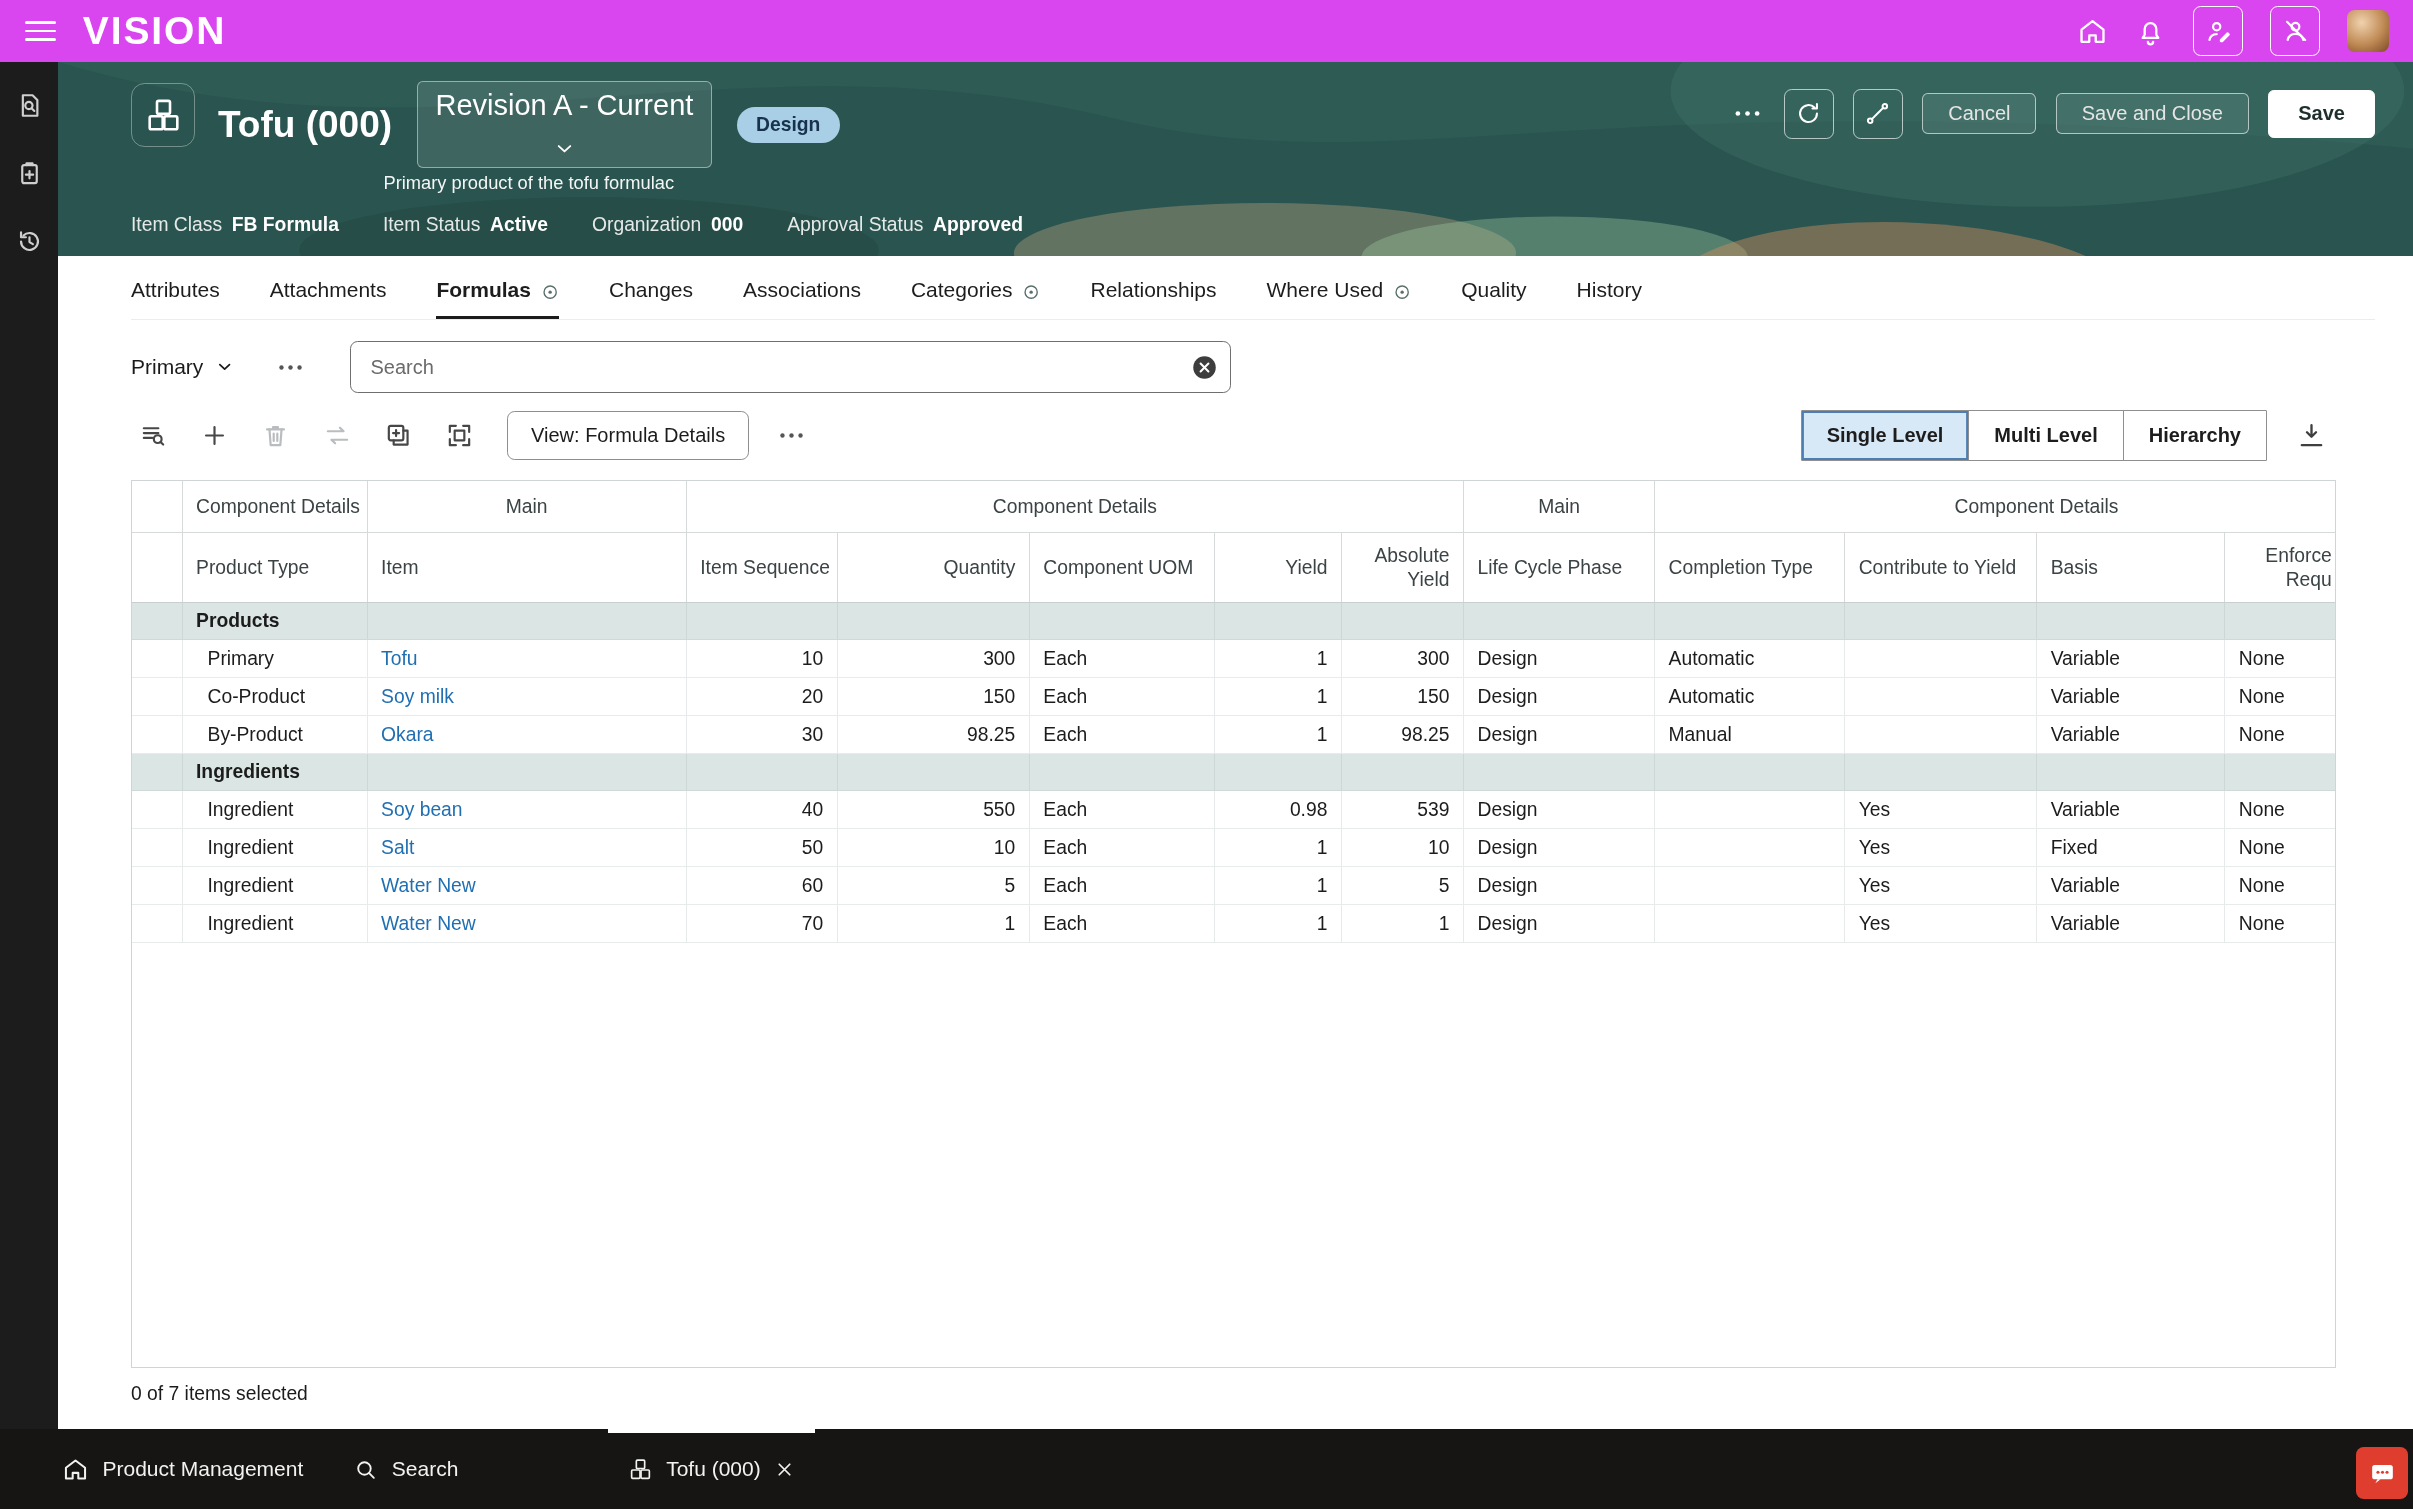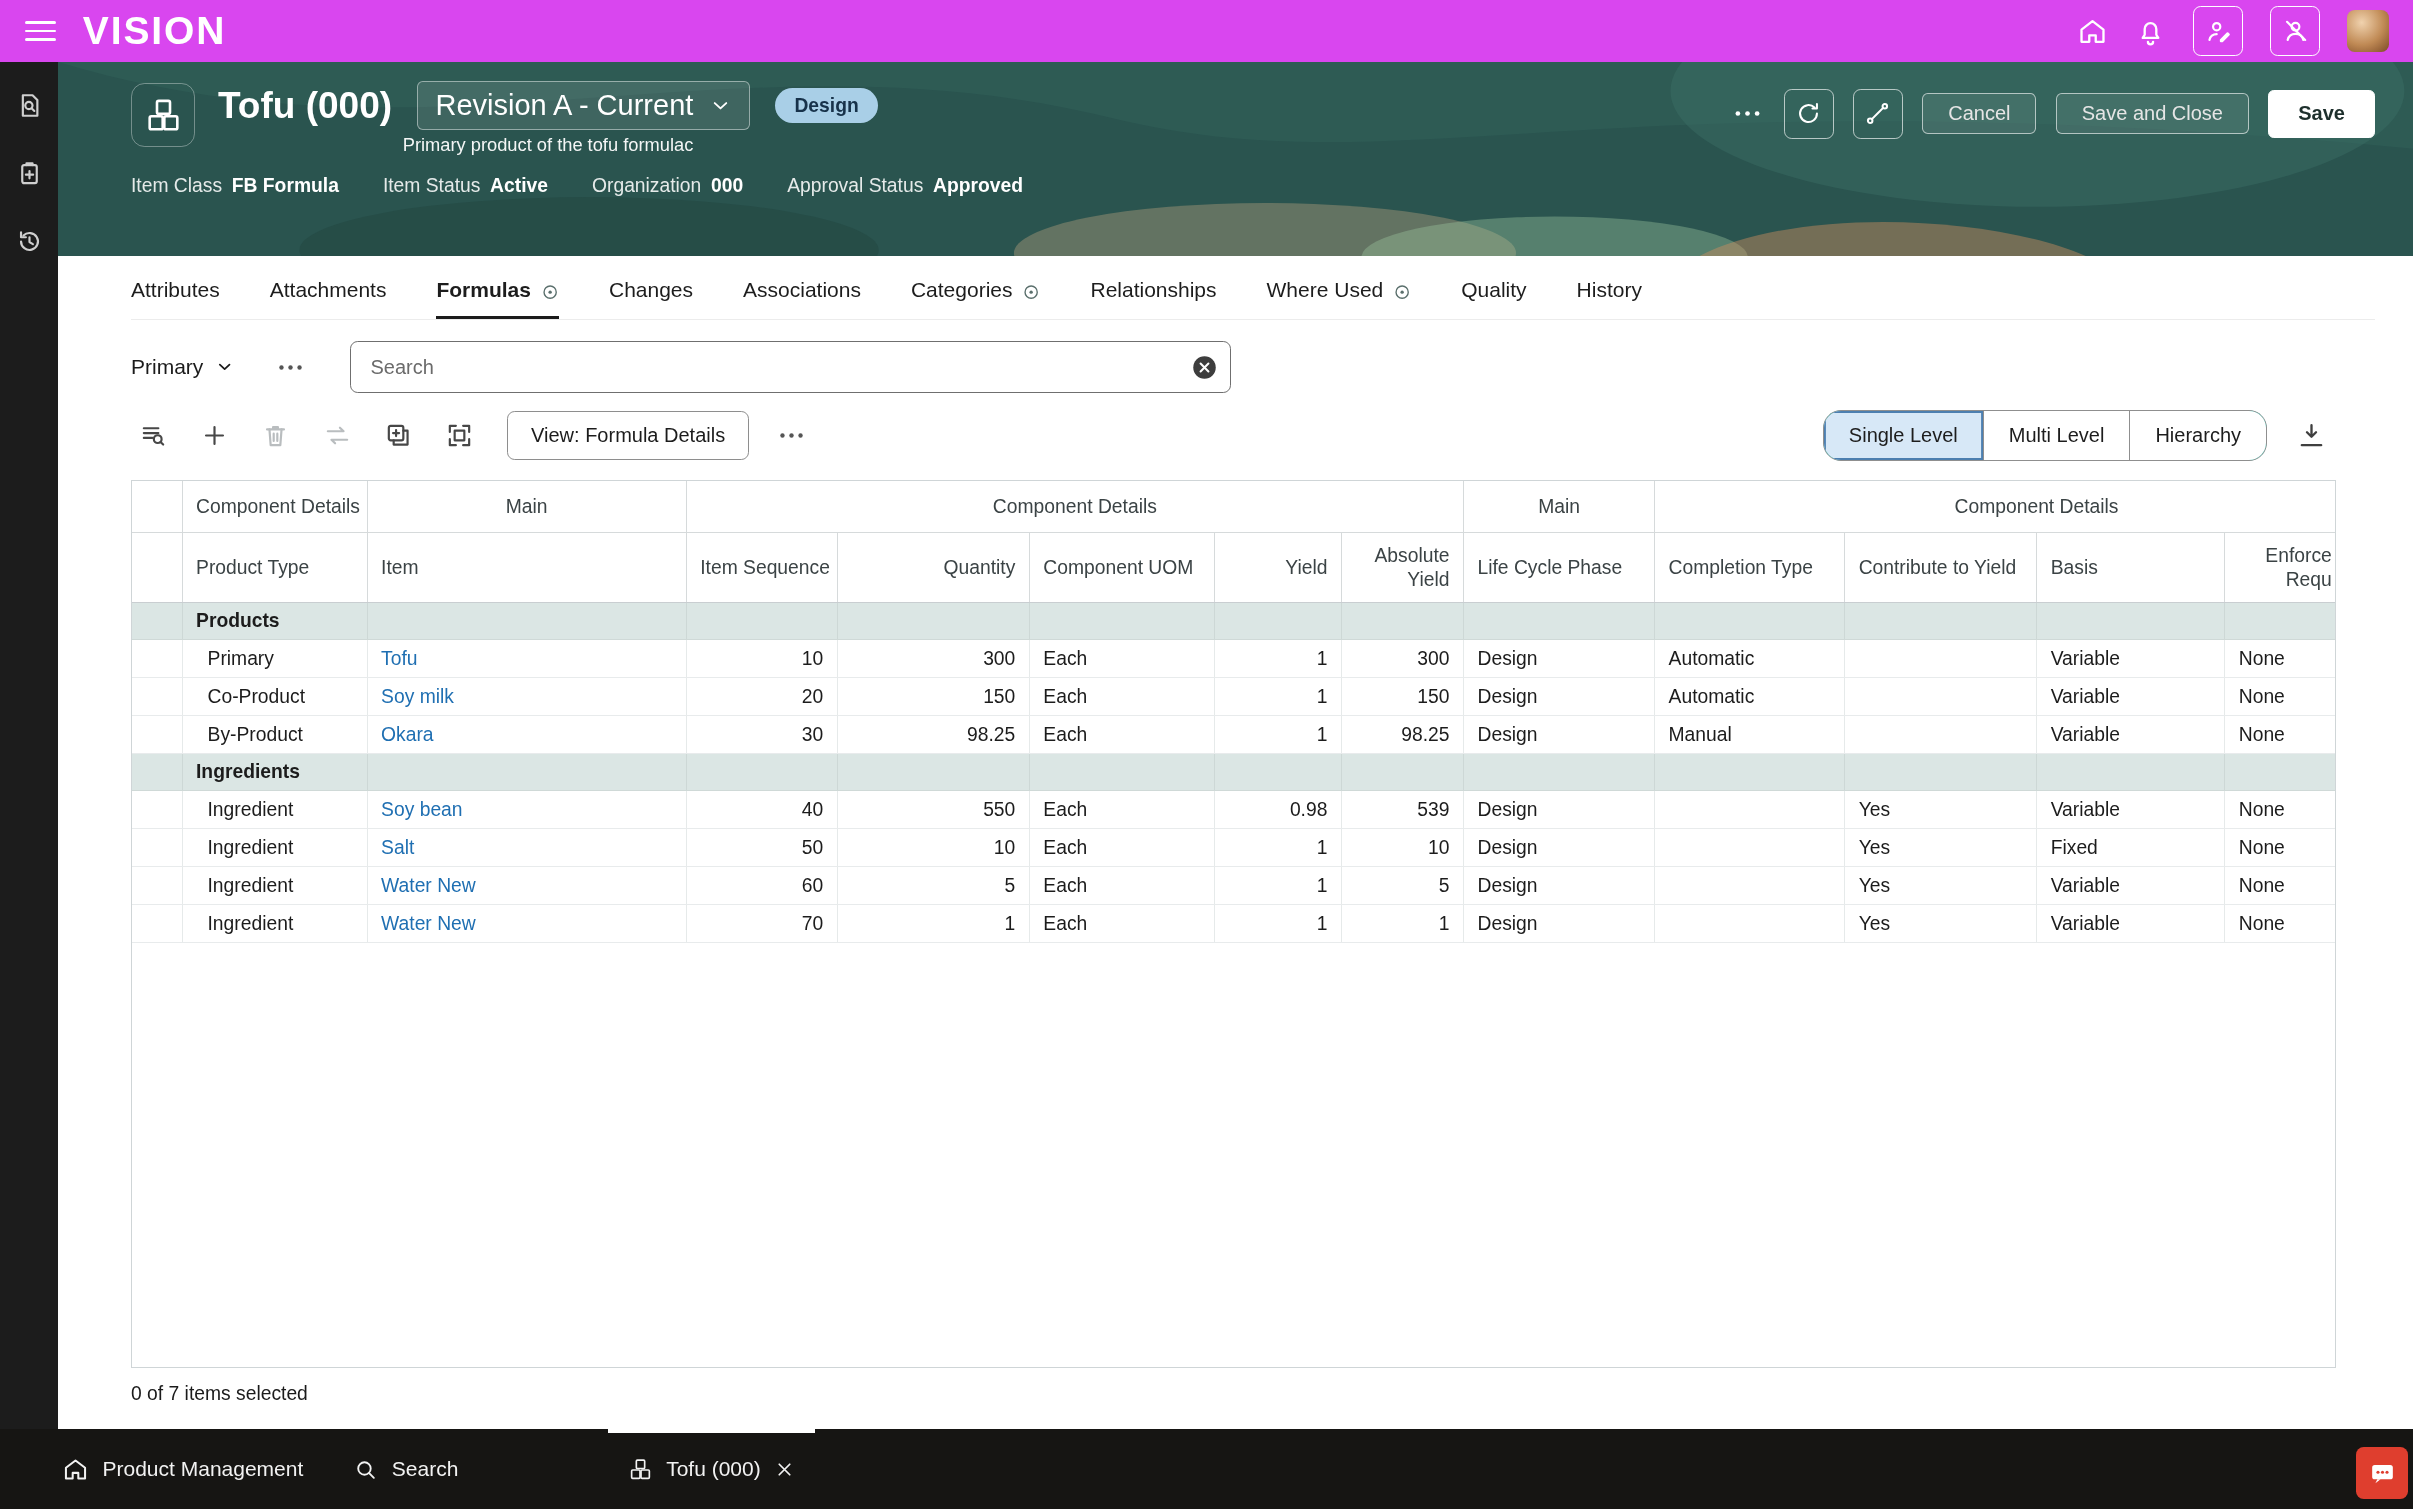--- a/index.html
+++ b/index.html
@@ -30,21 +30,21 @@
 
   
   .page-header { position:relative; height:194px; background:#2a544f; color:#fff; overflow:hidden; flex:0 0 194px; }
   .pattern { position:absolute; inset:0; width:100%; height:100%; }
   .header-inner { position:relative; padding:19.3px 39px 0 73px; }
   .header-top { display:flex; align-items:flex-start; }
   .product-icon-box { width:64px; height:64px; border:1.9px solid rgba(255,255,255,.35); border-radius:13.5px; margin-right:23px; margin-top:1.9px; color:#fff; flex:0 0 64px; }
   .title-row { display:flex; align-items:center; gap:25px; }
   .page-title { font-size:37px; font-weight:700; white-space:nowrap; }
   .revision-dd { display:flex; align-items:center; gap:15.4px; font-size:29px; padding:6.8px 17.4px;
-    border:1px solid rgba(255,255,255,.45); background:rgba(255,255,255,.10); border-radius:5.8px; white-space:nowrap; }
+    border:1px solid rgba(255,255,255,.45); background:rgba(255,255,255,.10); border-radius:5.8px; white-space:nowrap;flex-direction:column; }
   .design-badge { background:#a9cfe7; color:#17324a; font-size:19.3px; font-weight:700; padding:6.8px 19.3px; border-radius:965px; white-space:nowrap; }
   .subtitle { font-size:18.3px; margin-top:4px; opacity:.95;text-align:center; }
   .header-actions { margin-left:auto; display:flex; align-items:center; gap:19.3px; padding-top:7.7px; }
   .hbtn-icon { width:50px; height:50px; border:1.9px solid rgba(255,255,255,.65); border-radius:7.7px; color:#fff; }
   .dots-white { color:#fff; }
   .btn-ghost { font-size:20px; color:#e5e5e5; background:rgba(255,255,255,.08); border:1px solid rgba(255,255,255,.6);
     border-radius:5.8px; padding:8px 25px; white-space:nowrap; }
   .btn-primary { font-size:20px; color:#1d2f2c; background:#fff; border:1px solid #fff; font-weight:700;
     border-radius:5.8px; padding:11.6px 29px; white-space:nowrap; }
   .meta-row { display:flex; gap:44px; margin-top:19.3px; }
@@ -67,21 +67,21 @@
   .search-input { width:100%; height:52px; border:1px solid #6f6f6f; border-radius:7.7px; font-size:20px; padding:0 56px 0 19.3px; color:#333; background:#fff; font-family:"Liberation Sans",sans-serif; }
   .search-input::placeholder { color:#6b6b6b; }
   .clear-btn { position:absolute; right:13.5px; top:12.6px; }
 
   .toolbar-row { display:flex; align-items:center; margin-top:17.4px; }
   .tb-tool { width:44px; height:44px; color:#474747; margin-right:17.4px; }
   .tb-tool.disabled { color:#b9bdbf; }
   .btn-outline { font-size:20px; border:1px solid #8e8e8e; border-radius:7.7px; background:#fff; color:#1c1c1c; padding:11.6px 23px; margin-left:7.7px; white-space:nowrap; }
   .view-dots { margin-left:27px; color:#555; }
   .toolbar-right { margin-left:auto; display:flex; align-items:center; gap:29px; margin-right:48px; }
-  .toggle-group { display:flex; border:1px solid #8f8f8f; border-radius:18px; overflow:hidden; background:#14b8a6; }
+  .toggle-group { display:flex; border:1px solid #8f8f8f; border-radius:1px; overflow:hidden; background:#14b8a6;font-weight:bold; }
   .toggle { font-size:20px; padding:12.6px 25px; background:#fff; color:#1d1d1d; border-left:1px solid #8f8f8f; white-space:nowrap; }
   .toggle:first-child { border-left:none; }
   .toggle.active { background:#d7e8f7; box-shadow:inset 0 0 0 1.9px #4c7fb0; }
   .download-btn { color:#3f3f3f; }
 
   
   .table-clip { margin-top:19.3px; width:2205px; height:888px; border:1px solid #cfd5d7; overflow:hidden; background:#fff; }
   table.grid { border-collapse:collapse; table-layout:fixed; width:2286px; font-size:19.3px; color:#1c1c1c; }
   .grid th, .grid td { padding:0 13.5px; overflow:hidden; white-space:nowrap; }
   .grid th { font-weight:400; color:#3b4345; }

